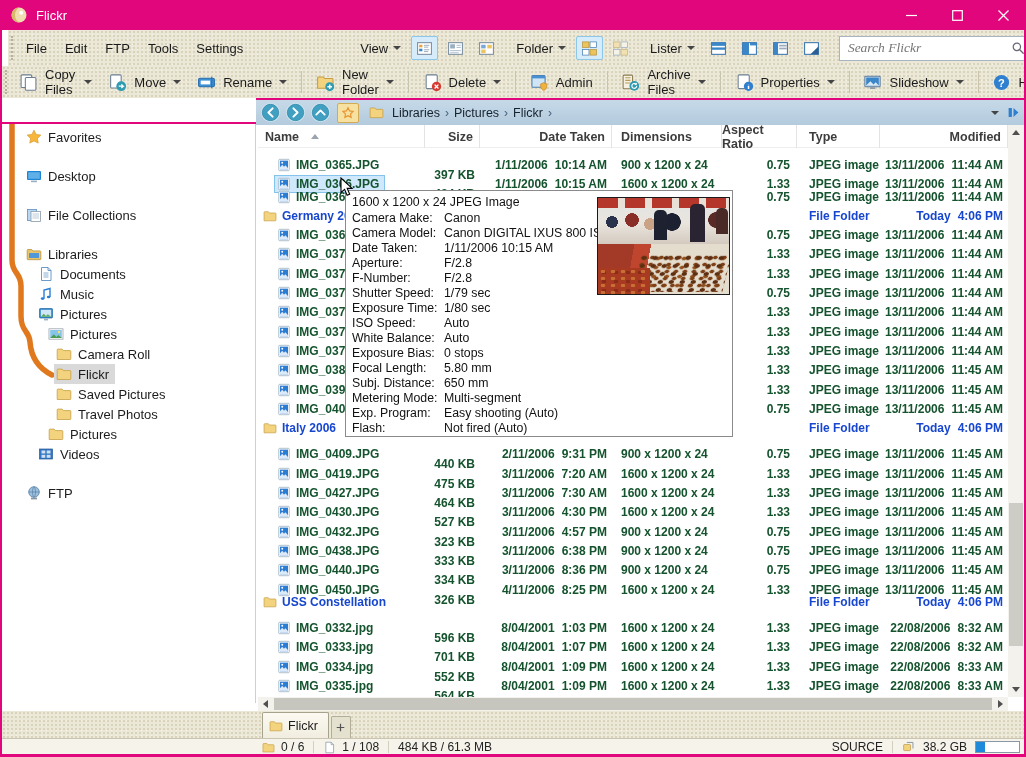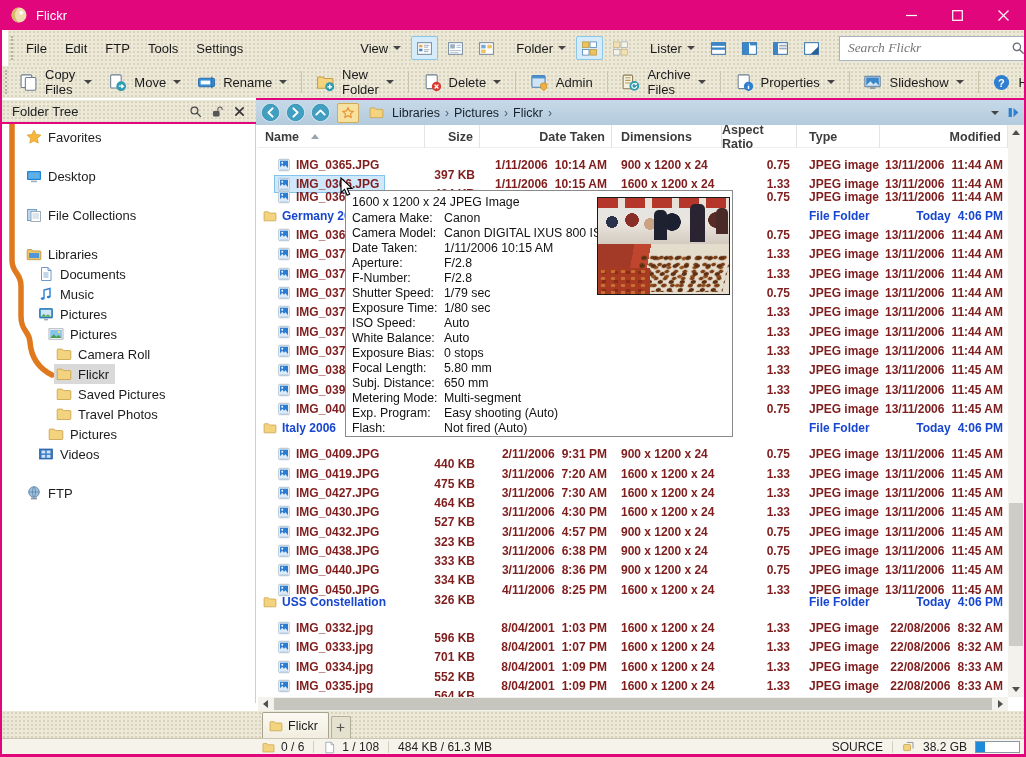--- a/index.html
+++ b/index.html
@@ -67,21 +67,21 @@
 
   
   .filelist { position:absolute; left:258px; top:125px; width:750px; height:692px; background:#fff; overflow:hidden; font-size:12px;font-weight:bold; }
   .grid { display:grid; grid-template-columns:167px 55px 132px 110px 75px 83px 128px; align-items:center; }
   .lheader { height:23px; color:#3c3c3c; border-bottom:1px solid #eee; }
   .lheader > div { height:23px; display:flex; align-items:center; border-right:1px solid #e4e4e4; font-size:12.5px; }
   .h-name { padding-left:7px; } .h-size,.h-taken,.h-aspect,.h-mod { justify-content:flex-end; padding-right:6px; }
   .h-dims { padding-left:9px; } .h-type { padding-left:12px; }
   .sort-asc { width:0; height:0; border-left:4.5px solid transparent; border-right:4.5px solid transparent; border-bottom:5px solid #9aa4ae; margin-left:12px; }
   .rows { position:absolute; left:0; top:23px; right:0; bottom:0; overflow:hidden; }
-  .frow { height:19.3px; color:#7f1d1d; }
+  .frow { height:19.3px; color:#14532d; }
   .c-name { display:flex; align-items:center; overflow:hidden; white-space:nowrap; }
   .namebox { display:flex; align-items:center; gap:5px; padding:1px 5px 1px 2px; border:1px solid transparent; }
   .frow.image .c-name { padding-left:16px; }
   .frow.folder .c-name { padding-left:2px; }
   .namebox .ficon svg { width:14px; height:14px; display:block; }
   .namebox.selected { background:#cfe8fc; border-color:#84c4ec; }
   .c-size { text-align:right; padding-right:5px;margin-top:20px; }
   .c-taken,.c-mod { display:flex; justify-content:flex-end; gap:7px; padding-right:5px; }
   .c-dims { padding-left:9px; white-space:nowrap; }
   .c-aspect { text-align:right; padding-right:7px; }
@@ -461,36 +461,20 @@
     </div>
     <div class="path-right">
       <span class="drop-caret"></span>
       <svg viewBox="0 0 16 16">
           <rect x="2" y="2.5" width="4" height="11" fill="#2f7fd0"></rect>
           <path d="M8 2.5l6 5.5-6 5.5z" fill="#2f7fd0"></path>
         </svg>
     </div>
   </div>
 
-  <div class="sidebar-header noise">
-    <span class="sh-title">Folder Tree</span>
-    <span class="sh-icons">
-      <svg viewBox="0 0 16 16">
-          <circle cx="6.7" cy="6.7" r="4.2" fill="none" stroke="#444" stroke-width="1.5"></circle>
-          <path d="M10 10l4 4" stroke="#444" stroke-width="1.7" stroke-linecap="round"></path>
-        </svg>
-      <svg viewBox="0 0 16 16">
-          <rect x="2.5" y="7.5" width="8" height="6.5" rx="1" fill="#555"></rect>
-          <path d="M8.5 7.5V5a2.6 2.6 0 0 1 5.2 0v1" fill="none" stroke="#555" stroke-width="1.3"></path>
-        </svg>
-      <svg viewBox="0 0 16 16">
-          <path d="M3.5 3.5l9 9M12.5 3.5l-9 9" stroke="#333" stroke-width="2" stroke-linecap="round"></path>
-        </svg>
-    </span>
-  </div>
   <div class="accent-side"></div>
   <div class="sidebar">
     <svg class="snake" width="80" height="280" viewBox="0 0 80 280">
       <path d="M10 0 V136 C10 150 19 148 19 162 V192 C19 208 27 206 28 218 C29 232 36 244 50 251" fill="none" stroke="#e0791e" stroke-width="5.5" stroke-linecap="round"></path>
     </svg>
     <div class="tree" id="tree">
         <div class="tree-item" style="margin-left: 22px;">
           <span class="ticon">
             <svg viewBox="0 0 16 16">
               <path d="M8 1.2l2.1 4.2 4.7.7-3.4 3.3.8 4.7L8 11.9l-4.2 2.2.8-4.7-3.4-3.3 4.7-.7z" fill="#f6b73c" stroke="#d99a26" stroke-width=".7"></path>

